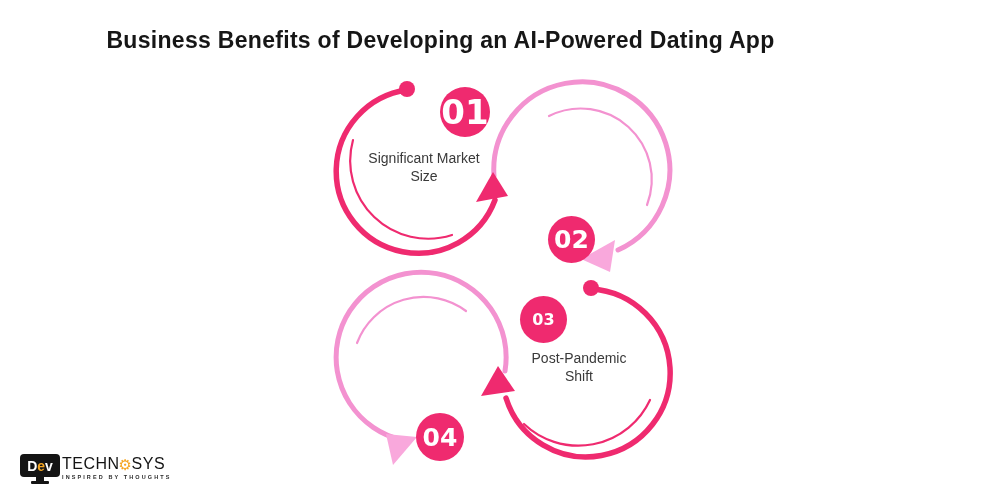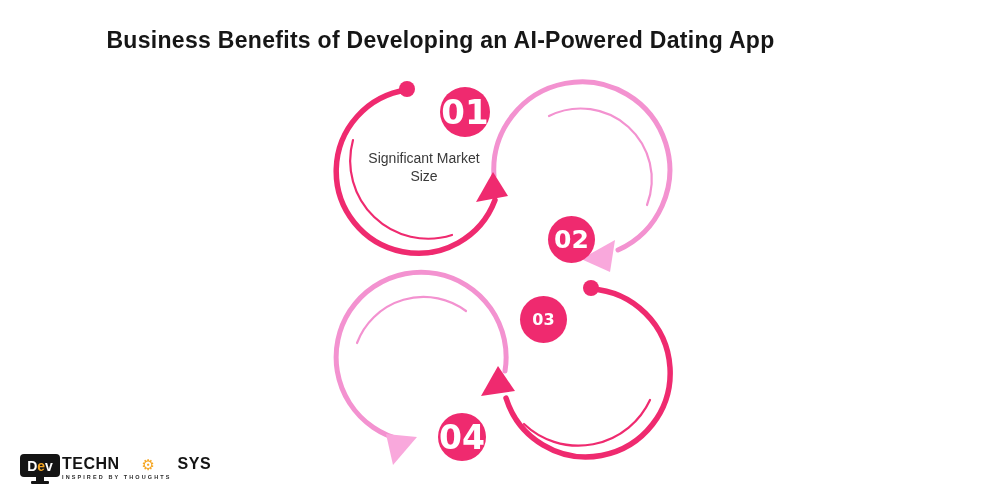--- a/index.html
+++ b/index.html
@@ -63,21 +63,21 @@
     color: var(--badge-text, #ffffff);
     display: flex;
     align-items: center;
     justify-content: center;
     font-weight: 700;
     font-family: "DejaVu Sans", "Liberation Sans", sans-serif;
   }
   .badge-1 { left: 440px; top: 87px;  width: 50px; height: 50px; font-size: 34px; }
   .badge-2 { left: 520px; top: 216px; width: 47px; height: 47px; font-size: 25px; margin-left: 28px; }
   .badge-3 { left: 520px; top: 296px; width: 47px; height: 47px; font-size: 16px; }
-  .badge-4 { left: 438px; top: 413px; width: 48px; height: 48px; font-size: 33px; }
+  .badge-4 { left: 416px; top: 413px; width: 48px; height: 48px; font-size: 25px; }
 
   
   .logo {
     position: absolute;
     left: 20px;
     top: 454px;
     display: flex;
     align-items: flex-start;
   }
   .monitor-wrap { display: flex; flex-direction: column; align-items: center; }
@@ -89,27 +89,26 @@
     color: #ffffff;
     font-weight: 700;
     font-size: 14px;
   }
   .monitor-screen .e-orange { color: var(--logo-orange, #F5A623); }
   .monitor-neck { width: 8px; height: 4px; background: var(--logo-black, #141414); }
   .monitor-base { width: 18px; height: 2.5px; background: var(--logo-black, #141414); border-radius: 1px; }
   .logo-name-block { margin-left: 2px; margin-top: 2px; }
   .logo-name {
     font-size: 16px;
-    font-weight: 700;
+    font-weight: 400;
     letter-spacing: 0.5px;
     color: var(--logo-black, #141414);
     line-height: 1;
     display: flex;
     align-items: center;
-    gap: 23px;
   }
   .gear-glyph {
     color: var(--logo-orange, #F5A623);
     font-size: 15px;
     line-height: 1;
     margin: 0 -1px;
   }
   .logo-tagline {
     margin-top: 2px;
     font-size: 5.5px;
@@ -141,20 +140,21 @@
     <circle class="dot-dark" cx="407" cy="89" r="8"></circle>
     <polygon class="head-dark" points="493,172 476,202 508,196"></polygon>
 
     <path class="arc-dark" d="M 591 289 A 84 84 0 1 1 506 398"></path>
     <path class="echo-dark" d="M 524 424 A 79 79 0 0 0 650 400"></path>
     <circle class="dot-dark" cx="591" cy="288" r="8"></circle>
     <polygon class="head-dark" points="498,366 481,396 515,391"></polygon>
   </svg>
 
   <div class="step-label label-1">Significant Market Size</div>
+  <div class="step-label label-3">Post-Pandemic Shift</div>
 
   <div class="badge badge-1">01</div>
   <div class="badge badge-2">02</div>
   <div class="badge badge-3">03</div>
   <div class="badge badge-4">04</div>
 
   <div class="logo">
     <div class="monitor-wrap">
       <div class="monitor-screen">
         <span>D</span>

